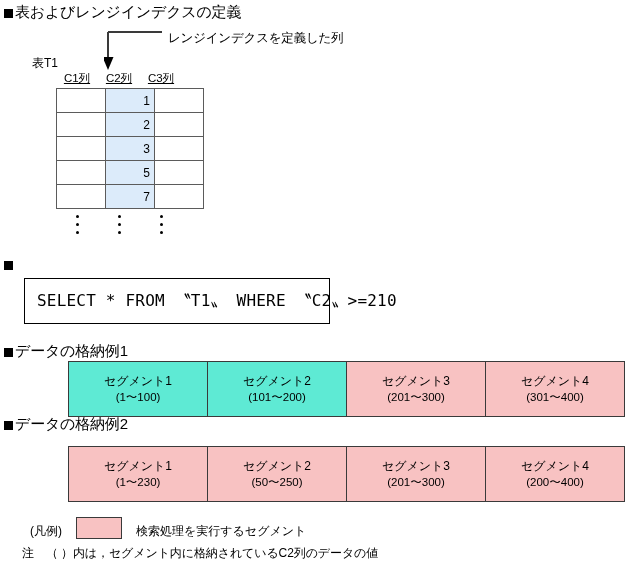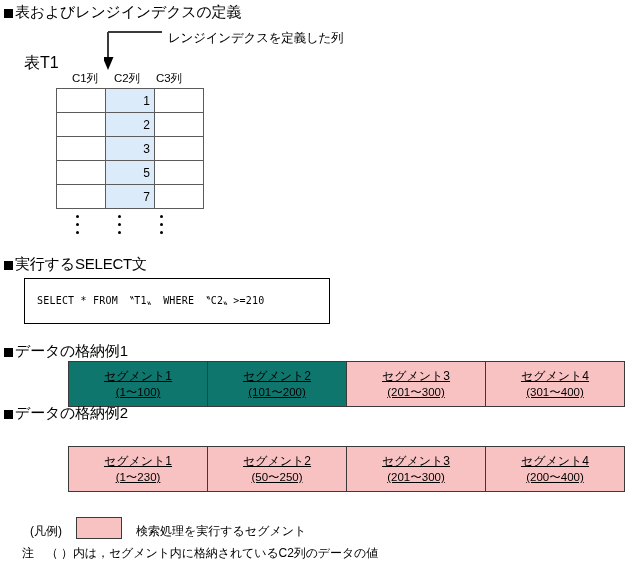--- a/index.html
+++ b/index.html
@@ -47,32 +47,33 @@
     top: 31px;
     font-size: 12.5px;
     line-height: 15px;
     white-space: nowrap;
     letter-spacing: -0.2px;
   }
 
   
   #table-caption {
     position: absolute;
-    left: 24px;
+    left: 32px;
     top: 56px;
-    font-size: 16px;
+    font-size: 12px;
     line-height: 14px;
     white-space: nowrap;
   }
   #col-header-row {
     position: absolute;
-    left: 64px;
+    left: 56px;
     top: 71px;
     width: 126px;
     display: flex;
+    text-decoration: underline;
   }
   #col-header-row .col-head {
     width: 42px;
     text-align: center;
     font-size: 11.5px;
     line-height: 14px;
     white-space: nowrap;
   }
   #data-table {
     position: absolute;
@@ -128,37 +129,36 @@
     width: 306px;
     height: 46px;
     border: 1px solid #000;
     box-sizing: border-box;
   }
   #select-text {
     position: absolute;
     left: 12px;
     top: 14px;
     font-family: "DejaVu Sans Mono", "Liberation Mono", monospace;
-    font-size: 10px;
+    font-size: 16px;
     line-height: 16px;
     white-space: nowrap;
     letter-spacing: 0.2px;
   }
 
   
   .seg-bar {
     position: absolute;
     left: 68px;
     width: 557px;
-    height: 46px;
+    height: 56px;
     display: flex;
     border: 1px solid #3a3a3a;
     box-sizing: border-box;
-    background: #0f766e;
-    text-decoration: underline;
+    background: #5eead4;
   }
   .seg-bar .seg {
     flex: 1 1 0;
     border-right: 1px solid #3a3a3a;
     box-sizing: border-box;
     display: flex;
     flex-direction: column;
     align-items: center;
     justify-content: center;
     font-size: 12px;
@@ -264,21 +264,21 @@
       <i></i>
     </div>
   <div class="ell">
       <i></i>
       <i></i>
       <i></i>
     </div>
 </div>
 
 <div class="section-head" style="left:4px; top:256px;">
-  <span class="bullet"></span><span>実行するSELECT文</span>
+  <span class="bullet"></span>
 </div>
 
 <div id="select-box">
   <div id="select-text">SELECT * FROM 〝T1〟 WHERE 〝C2〟&gt;=210</div>
 </div>
 
 <div class="section-head" style="left:4px; top:343px;">
   <span class="bullet"></span><span>データの格納例1</span>
 </div>
 
@@ -294,21 +294,21 @@
   <div class="seg pink">
     <div>セグメント3</div>
     <div class="seg-range">(201〜300)</div>
   </div>
   <div class="seg pink">
     <div>セグメント4</div>
     <div class="seg-range">(301〜400)</div>
   </div>
 </div>
 
-<div class="section-head" style="left:4px; top:405px;">
+<div class="section-head" style="left:4px; top:416px;">
   <span class="bullet"></span><span>データの格納例2</span>
 </div>
 
 <div class="seg-bar" style="top:446px;">
   <div class="seg pink">
     <div>セグメント1</div>
     <div class="seg-range">(1〜230)</div>
   </div>
   <div class="seg pink">
     <div>セグメント2</div>

